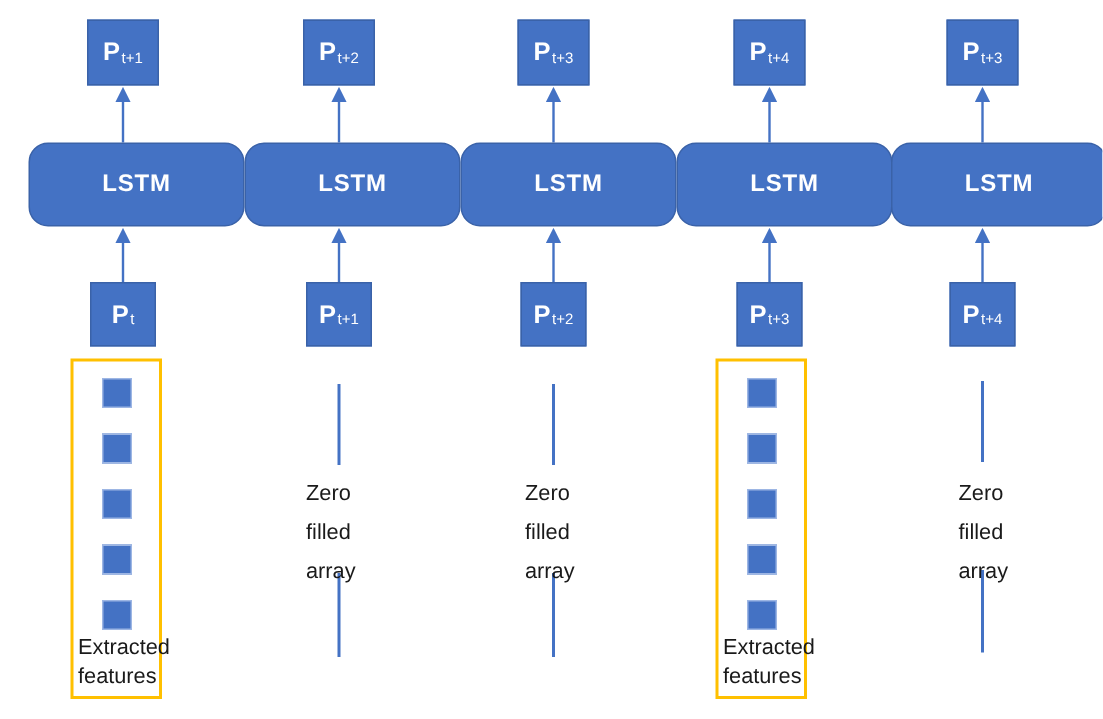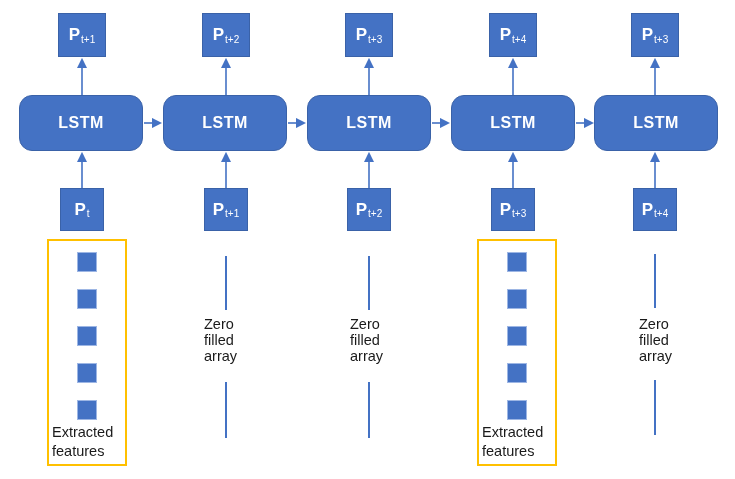--- a/index.html
+++ b/index.html
@@ -11,47 +11,47 @@
   .canvas{
     position:relative;width:735px;height:479px;background:var(--background);
     font-family:"Liberation Sans","DejaVu Sans",sans-serif;overflow:hidden;
   }
   .arrows{position:absolute;left:0;top:0;}
   .arrows line{stroke:var(--arrow);}
   .arrows .conn{stroke-width:1.6;}
   .arrows .zline{stroke-width:2;}
   .arrows marker path{fill:var(--arrow);}
   .lstm{
-    position:absolute;top:95px;width:124px;height:56px;border-radius:13px;
+    position:absolute;top:95px;width:144px;height:56px;border-radius:13px;
     background:var(--node-fill);border:1px solid var(--node-border);box-sizing:border-box;
     display:flex;align-items:center;justify-content:center;
     color:var(--node-text);font-size:16px;font-weight:600;letter-spacing:.5px;
   }
   .pbox{
     position:absolute;background:var(--node-fill);border:1px solid var(--node-border);
     box-sizing:border-box;display:flex;align-items:center;justify-content:center;
     color:var(--node-text);font-weight:700;font-size:17px;
   }
   .pbox.out{top:13px;width:48px;height:44px;}
   .pbox.in{top:188px;width:44px;height:43px;}
   .pbox .sub{font-size:10px;font-weight:400;transform:translateY(4px);margin-left:1px;}
   .featbox{
-    position:absolute;top:239px;width:80px;height:227px;box-sizing:border-box;
+    position:absolute;top:239px;width:61px;height:227px;box-sizing:border-box;
     border:2px solid var(--highlight);background:transparent;
     display:flex;flex-direction:column;align-items:stretch;
   }
   .squares{display:flex;flex-direction:column;align-items:center;gap:17px;margin-top:11px;}
   .sq{width:20px;height:20px;background:var(--square-fill);border:1px solid var(--square-border);box-sizing:border-box;}
   .featlabel{
     margin-top:3px;padding-left:3px;color:var(--label-text);
     font-size:14.5px;line-height:19px;white-space:pre-line;
   }
   .zerolabel{
     position:absolute;top:316px;color:var(--label-text);
-    font-size:14.5px;line-height:16px;white-space:pre-line;
+    font-size:14.5px;line-height:26px;white-space:pre-line;
   }
 </style>
 </head>
 <body>
 
 <div class="canvas">
 
   <svg class="arrows" width="735" height="479">
     <defs>
       <marker id="ah" viewBox="0 0 10 10" refX="7" refY="5" markerWidth="6.5" markerHeight="6.5" orient="auto">

